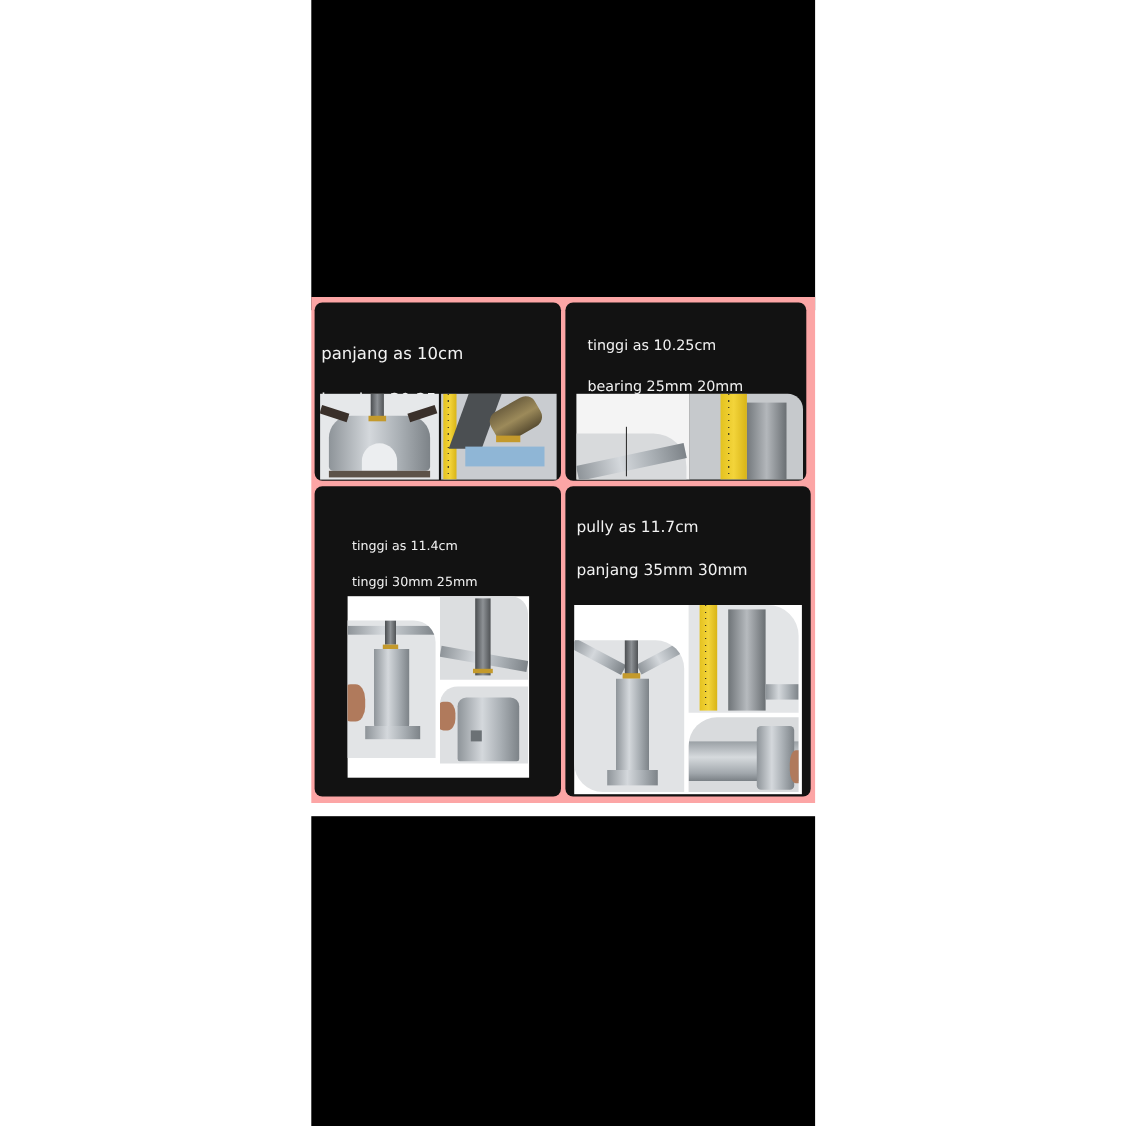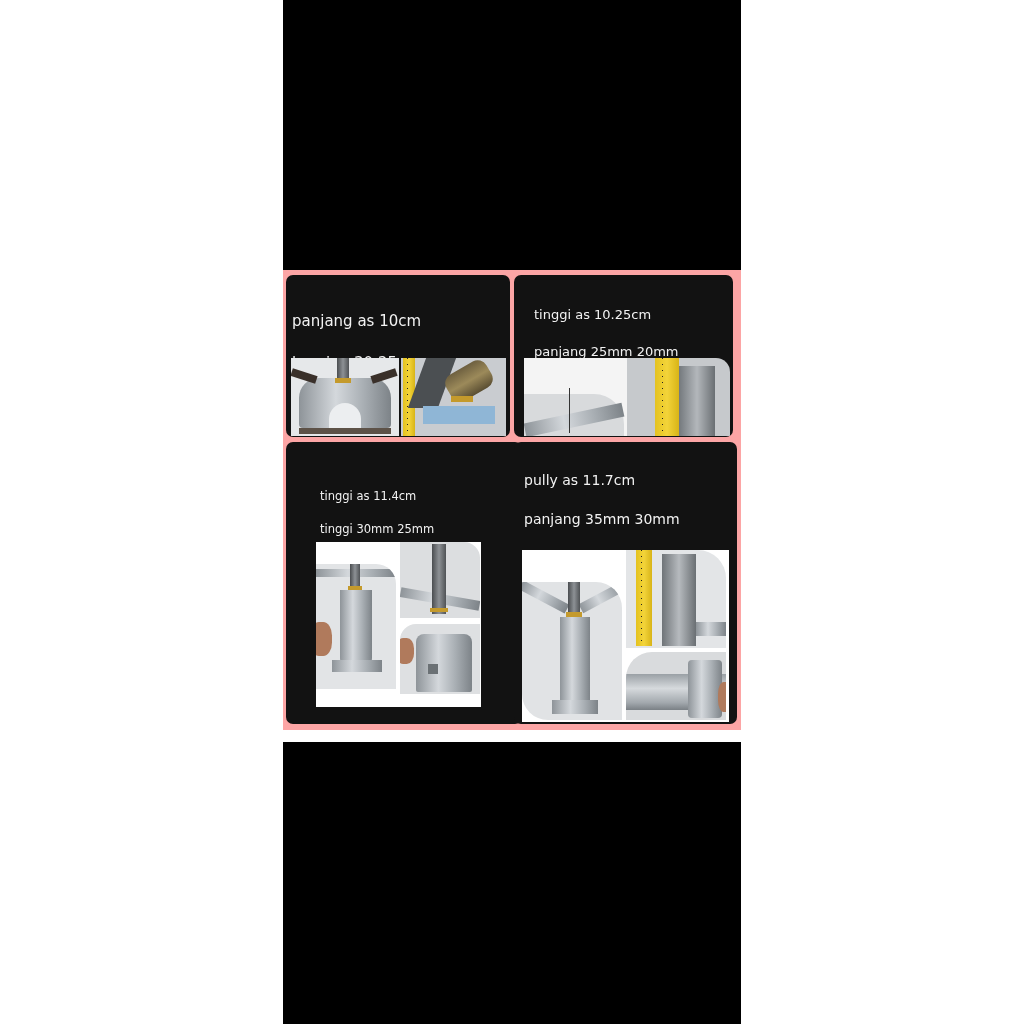--- a/index.html
+++ b/index.html
@@ -50,37 +50,37 @@
       <div style="position:absolute;left:16px;top:0;width:30px;height:50px;background:#4b4f52;transform:skewX(-20deg);"></div>
       <div class="caliper" style="left:22px;top:48px;width:72px;height:18px;"></div>
       <div class="shaft" style="left:45px;top:8px;width:46px;height:30px;border-radius:10px;transform:rotate(-30deg);background:linear-gradient(#6e6040,#9c8a5a 50%,#5a4e32);"></div>
       <div class="brass" style="left:50px;top:38px;width:22px;height:6px;"></div>
     </div>
   </div>
 
   <div class="panel" style="left:231px;top:5px;width:219px;height:162px;">
     <div class="specs" style="left:20px;top:9px;font-size:13px;">
       <div>tinggi as 10.25cm</div>
-      <div>panjang 25mm 20mm</div>
+      <div>bearing 25mm 20mm</div>
       <div>seal 30mm</div>
       <div>panjang lengan 22.4cm</div>
       
     </div>
     <div class="photo white" style="left:10px;top:83px;width:103px;height:78px;">
       <div style="position:absolute;left:0;top:36px;width:100px;height:42px;background:#d8dadc;border-radius:0 30px 0 0;"></div>
       <div class="metal" style="left:0;top:55px;width:100px;height:14px;transform:rotate(-12deg);"></div>
       <div style="position:absolute;left:45px;top:30px;width:1px;height:45px;background:#333;"></div>
     </div>
     <div class="photo" style="left:113px;top:83px;width:103px;height:78px;background:#c6c9cc;border-radius:0 14px 0 0;">
       <div class="shaft" style="left:52px;top:8px;width:36px;height:70px;background:linear-gradient(90deg,#74797d,#b3b7bb 50%,#6a6f73);"></div>
       <div class="tape" style="left:28px;top:0;width:24px;height:78px;"></div>
     </div>
   </div>
 
-  <div class="panel" style="left:3px;top:172px;width:224px;height:282px;padding-left:12px;">
+  <div class="panel" style="left:3px;top:172px;width:224px;height:282px;">
     <div class="specs" style="left:34px;top:27px;font-size:11.5px;">
       <div>tinggi as 11.4cm</div>
       <div>tinggi 30mm 25mm</div>
       <div>seal 35mm</div>
       <div>panjang lengan 23cm</div>
       <div>pully 25mm 13mm</div>
       <div>ZgZOA</div>
     </div>
     <div style="position:absolute;left:30px;top:100px;width:165px;height:165px;background:#fff;">
       <div class="photo" style="left:0;top:22px;width:80px;height:125px;background:#e2e4e6;border-radius:0 20px 0 0;">

